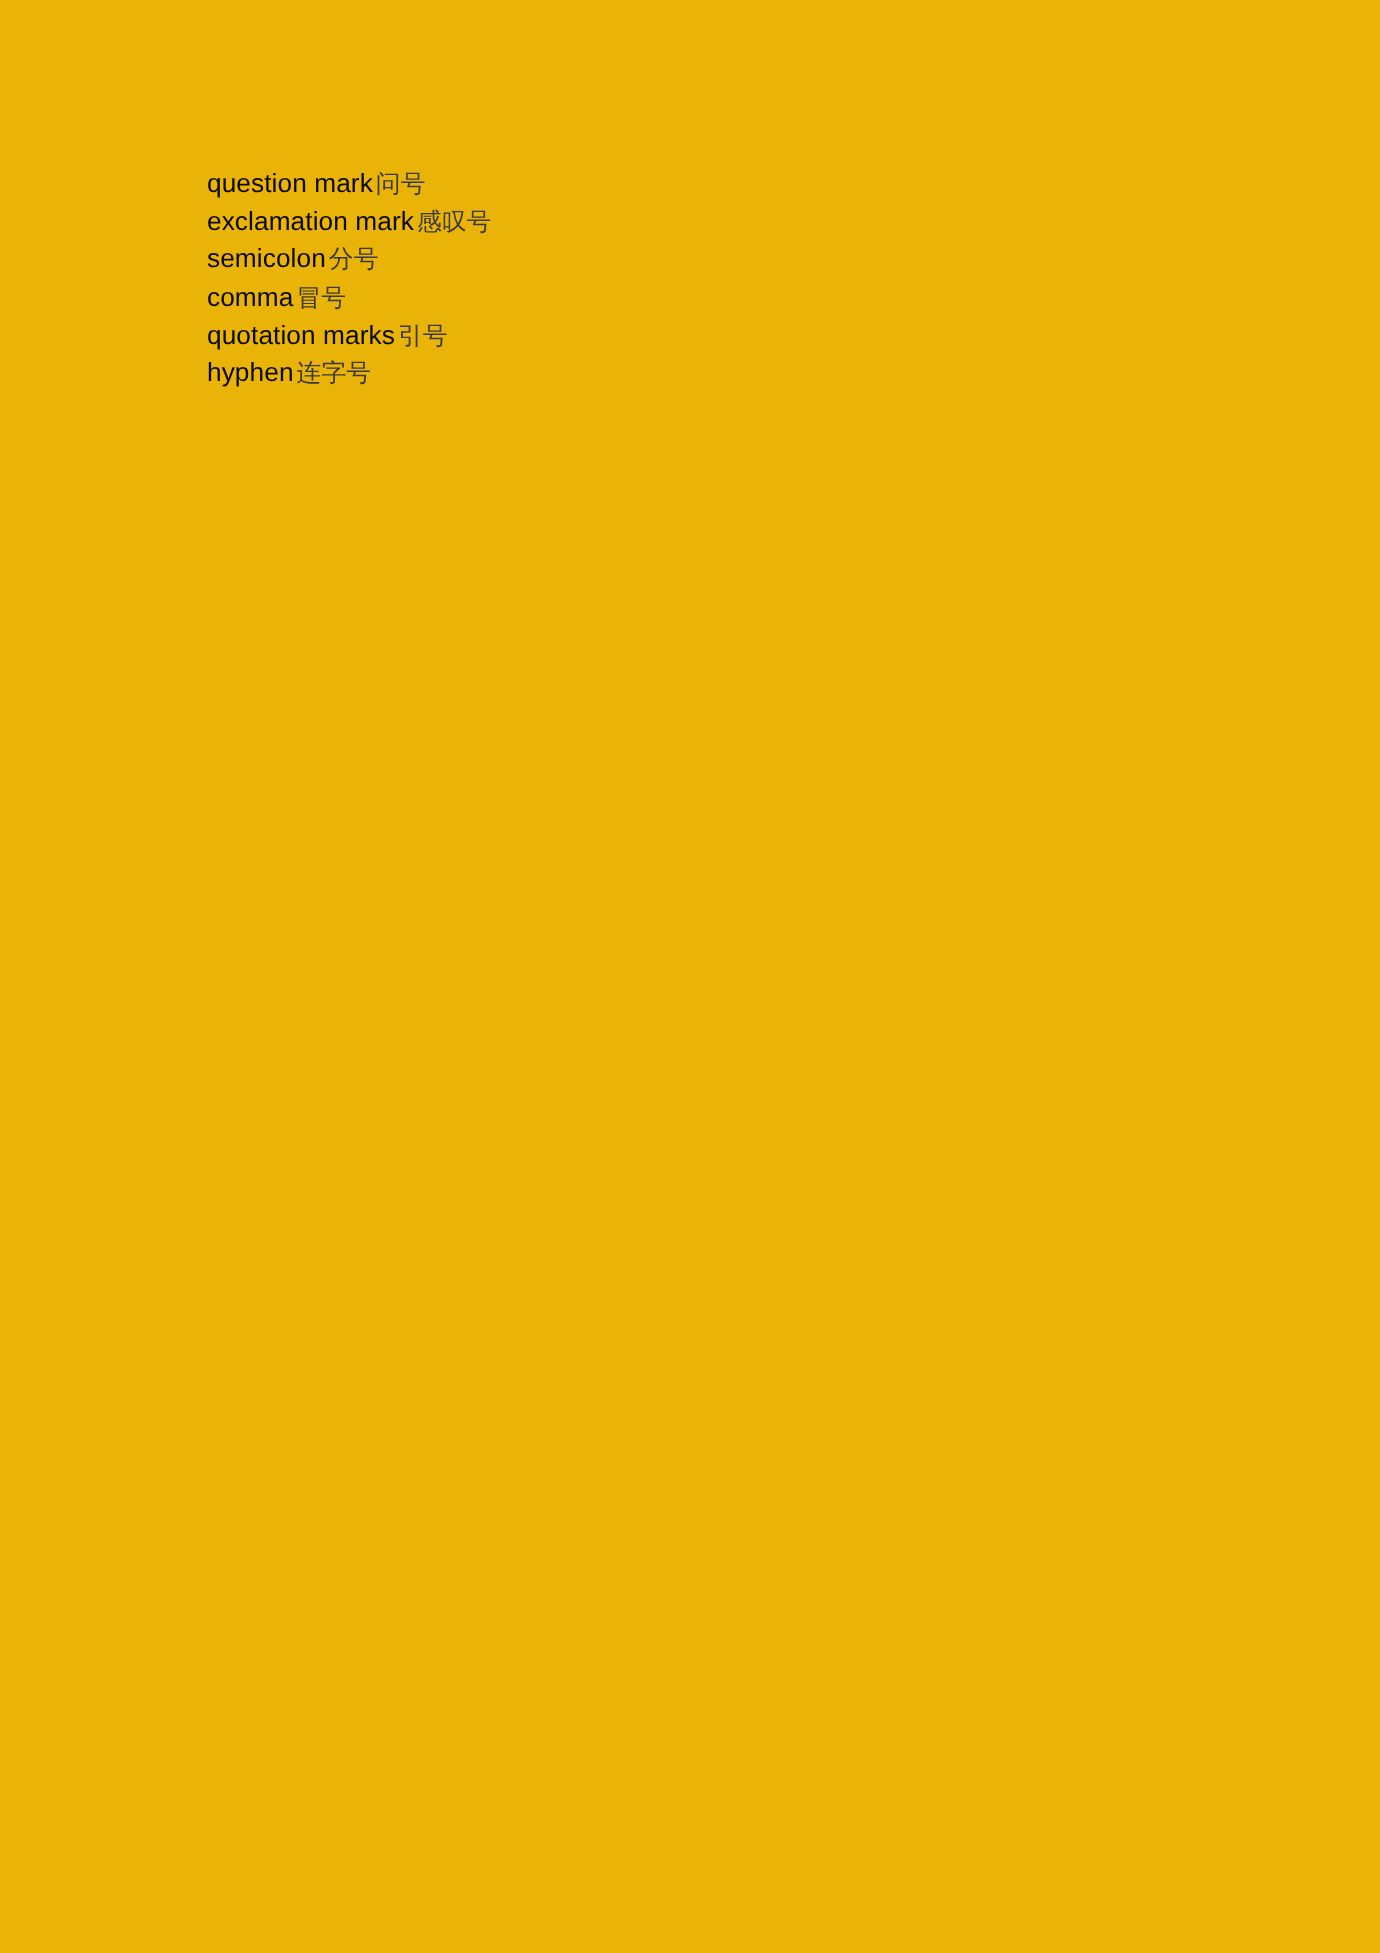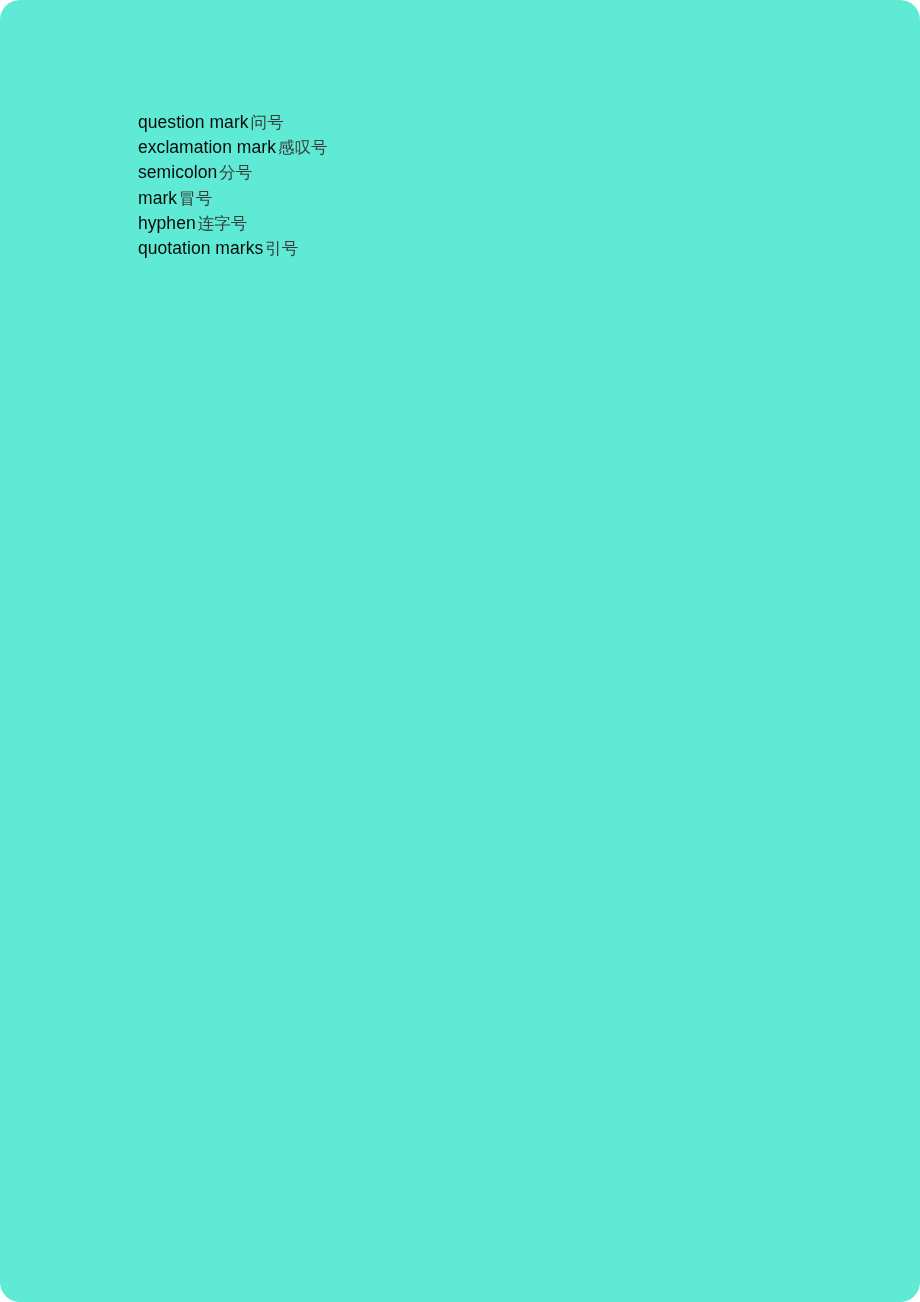--- a/index.html
+++ b/index.html
@@ -14,22 +14,21 @@
     position: relative;
     overflow: hidden;
     font-family: "Liberation Sans", sans-serif;
     -webkit-font-smoothing: antialiased;
   }
 
   
   #page {
     position: absolute;
     inset: 0;
-    background: #5eead4;
-    border-radius: 20px;
+    background: #eab308;
   }
 
   
   #glossary {
     position: absolute;
     left: 138px;
     top: 110px;
     width: 320px;
   }
 
@@ -68,28 +67,28 @@
     <div class="entry">
       <span class="term">exclamation mark</span><span class="gloss">感叹号</span>
     </div>
 
 
     <div class="entry">
       <span class="term">semicolon</span><span class="gloss">分号</span>
     </div>
 
     <div class="entry">
-      <span class="term">mark</span><span class="gloss">冒号</span>
+      <span class="term">comma</span><span class="gloss">冒号</span>
     </div>
 
 
     <div class="entry">
-      <span class="term">hyphen</span><span class="gloss">连字号</span>
+      <span class="term">quotation marks</span><span class="gloss">引号</span>
     </div>
 
     <div class="entry">
-      <span class="term">quotation marks</span><span class="gloss">引号</span>
+      <span class="term">hyphen</span><span class="gloss">连字号</span>
     </div>
 
 
 
   </div>
 </div>
 
 </body></html>

